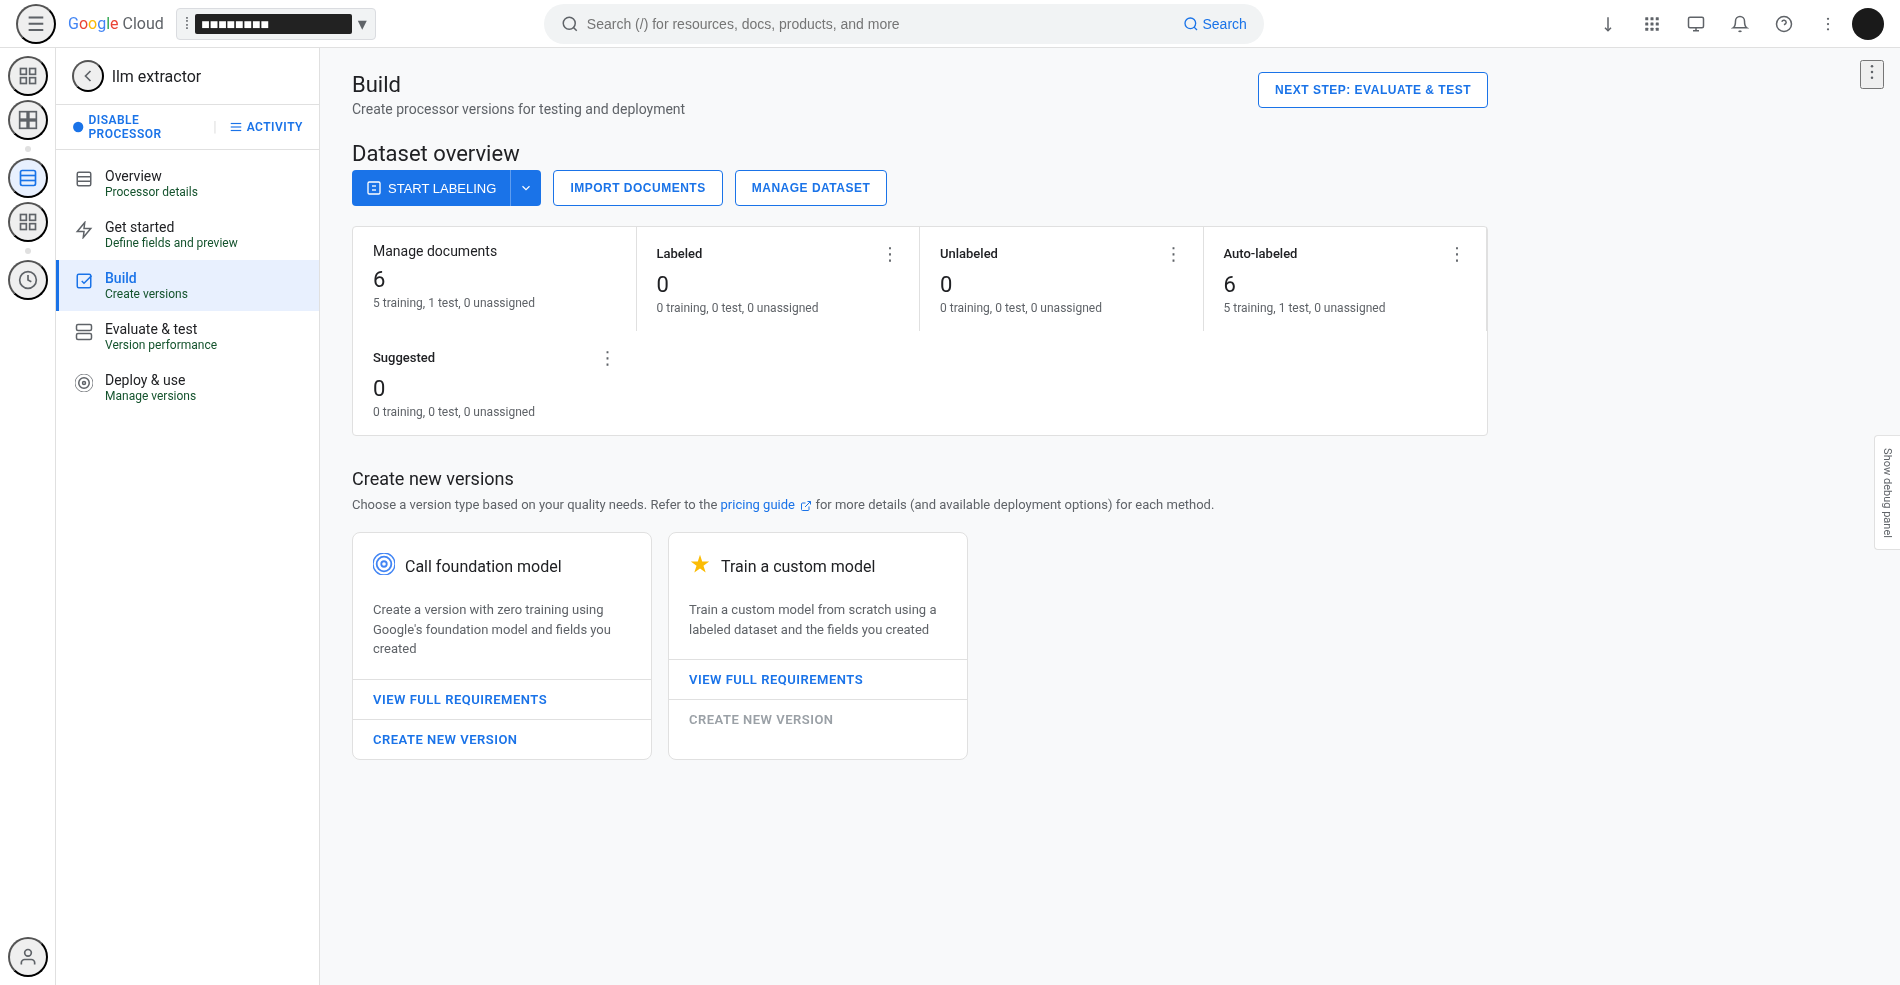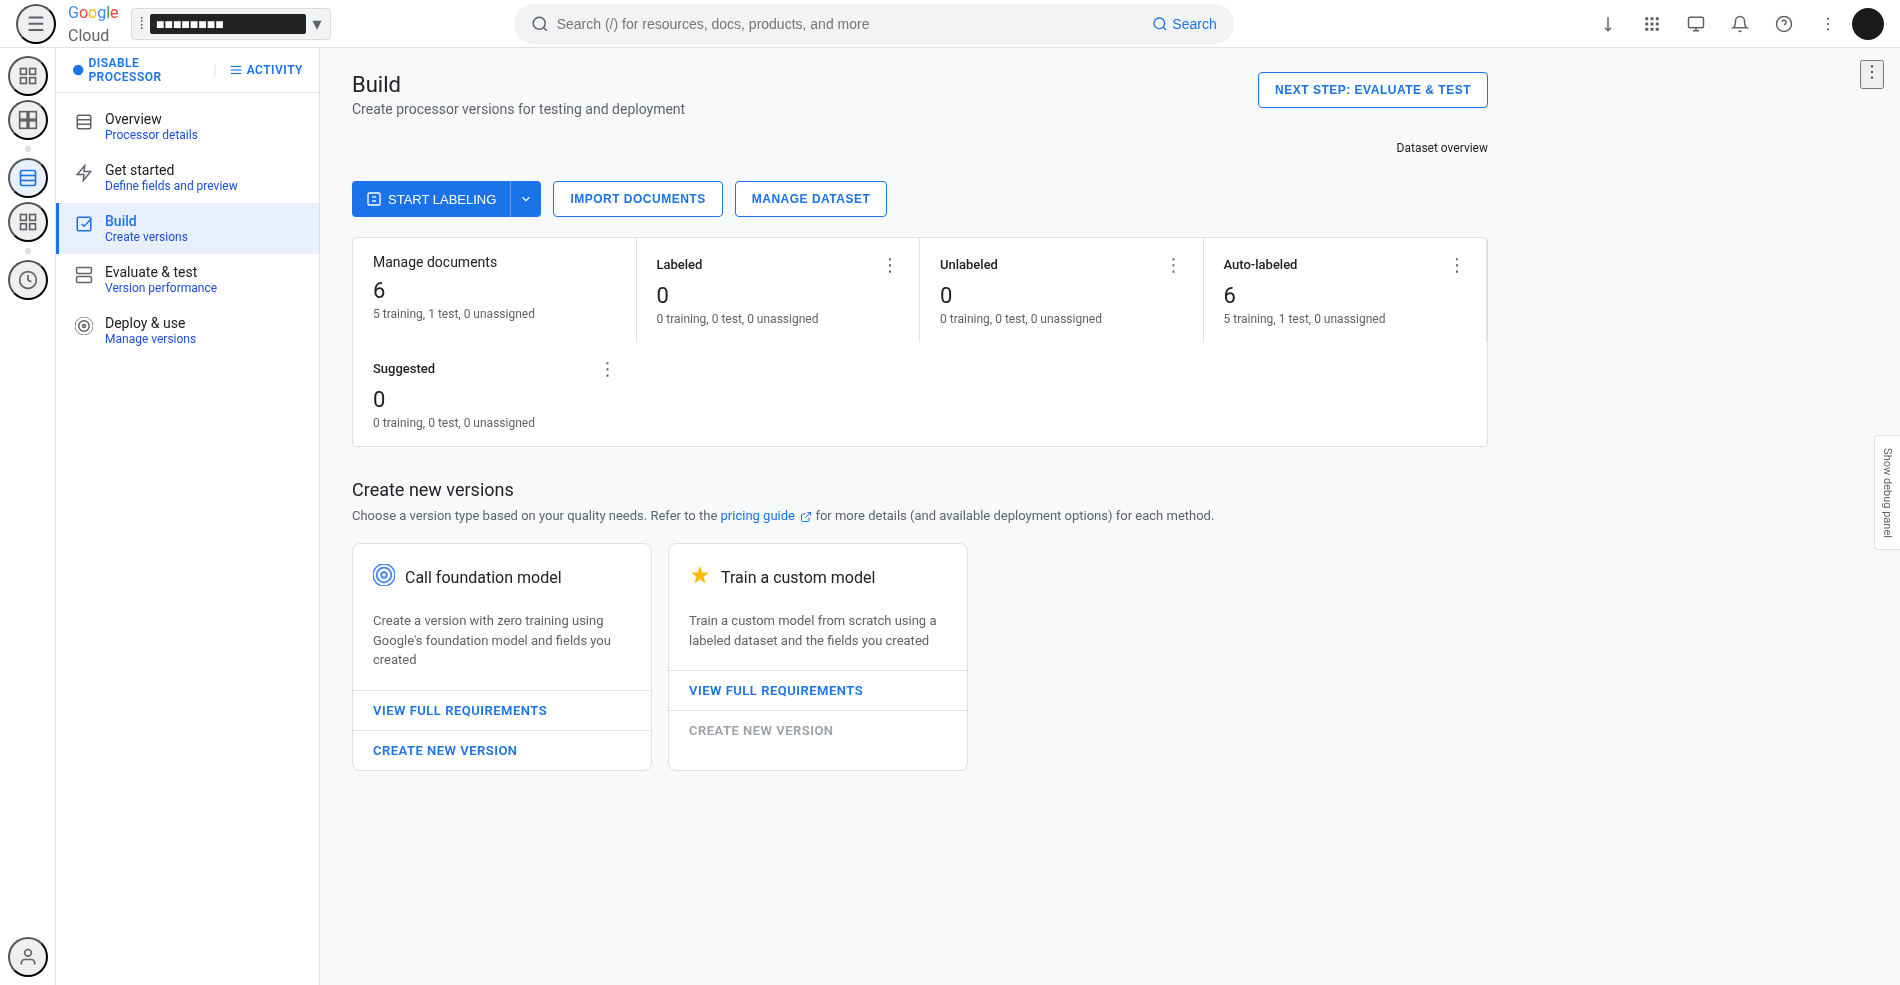--- a/index.html
+++ b/index.html
@@ -4,21 +4,21 @@
   <style>
     * { box-sizing: border-box; margin: 0; padding: 0; }
     body { font-family: 'Google Sans', Roboto, Arial, sans-serif; font-size: 14px; color: #202124; background: #f8f9fa; overflow: hidden; }
 
     
     .top-nav {
       display: flex; align-items: center; height: 48px; background: #fff;
       border-bottom: 1px solid #e0e0e0; padding: 0 16px; gap: 12px; z-index: 100; position: relative;
     }
     .nav-hamburger { color: #5f6368; cursor: pointer; font-size: 20px; width: 40px; height: 40px; display: flex; align-items: center; justify-content: center; border-radius: 50%; }
-    .google-logo { display: flex; align-items: flex-start; gap: 4px; font-size: 16px; font-weight: 400; color: #5f6368; white-space: nowrap; flex-direction: column; }
+    .google-logo { display: flex; align-items: flex-end; gap: 4px; font-size: 16px; font-weight: 400; color: #5f6368; white-space: nowrap; }
     .logo-g { color: #4285f4; } .logo-o1 { color: #ea4335; } .logo-o2 { color: #fbbc05; } .logo-g2 { color: #4285f4; } .logo-l { color: #34a853; } .logo-e { color: #ea4335; }
     .logo-cloud { color: #5f6368; font-size: 16px; }
     .project-selector {
       display: flex; align-items: center; background: #f1f3f4; border: 1px solid #dadce0; border-radius: 4px;
       padding: 0 8px; height: 32px; gap: 6px; cursor: pointer; min-width: 200px;
     }
     .project-selector .dot-grid { font-size: 16px; color: #5f6368; }
     .project-selector .project-name { font-size: 14px; color: #202124; flex: 1; background: #222; color: #fff; padding: 2px 6px; border-radius: 2px; }
     .project-selector .chevron { color: #5f6368; font-size: 18px; }
     .search-bar {
@@ -60,38 +60,38 @@
     .sidebar-nav { padding: 8px 0; }
     .nav-item {
       display: flex; align-items: flex-start; gap: 12px; padding: 10px 16px; cursor: pointer;
       border-left: 3px solid transparent;
     }
     .nav-item.active { background: #e8f0fe; border-left-color: #1a73e8; }
     .nav-item-icon { color: #5f6368; font-size: 18px; margin-top: 2px; flex-shrink: 0; }
     .nav-item.active .nav-item-icon { color: #1a73e8; }
     .nav-item-text .nav-label { font-size: 14px; color: #202124; font-weight: 400; }
     .nav-item.active .nav-label { color: #1a73e8; font-weight: 500; }
-    .nav-item-text .nav-sub { font-size: 12px; color: #1d4ed8; margin-top: 1px; }
+    .nav-item-text .nav-sub { font-size: 12px; color: #14532d; margin-top: 1px; }
 
     
     .main-content { flex: 1; overflow-y: auto; background: #f8f9fa; position: relative; }
     .content-inner { padding: 24px 32px; max-width: 1200px; }
 
     
     .page-header { display: flex; justify-content: space-between; align-items: flex-start; margin-bottom: 24px; }
     .page-title-block .page-title { font-size: 22px; font-weight: 400; color: #202124; }
     .page-title-block .page-subtitle { font-size: 14px; color: #5f6368; margin-top: 4px; }
     .next-step-btn {
       border: 1px solid #1a73e8; color: #1a73e8; background: #fff; padding: 0 16px; height: 36px;
       border-radius: 4px; cursor: pointer; font-size: 12px; font-weight: 600; letter-spacing: 0.5px;
       text-transform: uppercase; white-space: nowrap;
     }
 
     
-    .section-title { font-size: 12px; font-weight: 400; color: #202124; margin-bottom: 26px; text-align: right; }
+    .section-title { font-size: 22px; font-weight: 400; color: #202124; margin-bottom: 4px; }
     .dataset-actions { display: flex; gap: 12px; margin-bottom: 20px; align-items: center; }
     .start-labeling-btn {
       display: flex; align-items: center; gap: 0; background: #1a73e8; color: #fff; border: none;
       border-radius: 4px; height: 36px; cursor: pointer; font-size: 13px; font-weight: 500;
     }
     .start-labeling-main { padding: 0 14px; display: flex; align-items: center; gap: 6px; height: 100%; }
     .start-labeling-chevron { border-left: 1px solid rgba(255,255,255,0.3); padding: 0 8px; display: flex; align-items: center; height: 100%; }
     .import-btn, .manage-btn {
       border: 1px solid #1a73e8; color: #1a73e8; background: #fff; padding: 0 16px; height: 36px;
       border-radius: 4px; cursor: pointer; font-size: 12px; font-weight: 600; text-transform: uppercase; letter-spacing: 0.5px;
@@ -271,20 +271,28 @@
       <button class="rail-icon">
         <svg width="20" height="20" viewBox="0 0 24 24" fill="none" stroke="currentColor" stroke-width="2">
             <path d="M20 21v-2a4 4 0 0 0-4-4H8a4 4 0 0 0-4 4v2"></path>
             <circle cx="12" cy="7" r="4"></circle>
           </svg>
       </button>
     </div>
   </div>
 
   <div class="sidebar">
+    <div class="sidebar-header">
+      <button class="back-btn">
+        <svg width="20" height="20" viewBox="0 0 24 24" fill="none" stroke="currentColor" stroke-width="2">
+            <polyline points="15 18 9 12 15 6"></polyline>
+          </svg>
+      </button>
+      <span class="sidebar-title">llm extractor</span>
+    </div>
     <div class="sidebar-actions">
       <span class="action-btn-blue">
         <svg width="14" height="14" viewBox="0 0 24 24" fill="#1a73e8">
             <circle cx="12" cy="12" r="10"></circle>
           </svg>
         <span>DISABLE PROCESSOR</span>
       </span>
       <span style="color:#e0e0e0; margin: 0 4px;">|</span>
       <span class="action-btn-activity">
         <svg width="14" height="14" viewBox="0 0 24 24" fill="none" stroke="#1a73e8" stroke-width="2">

